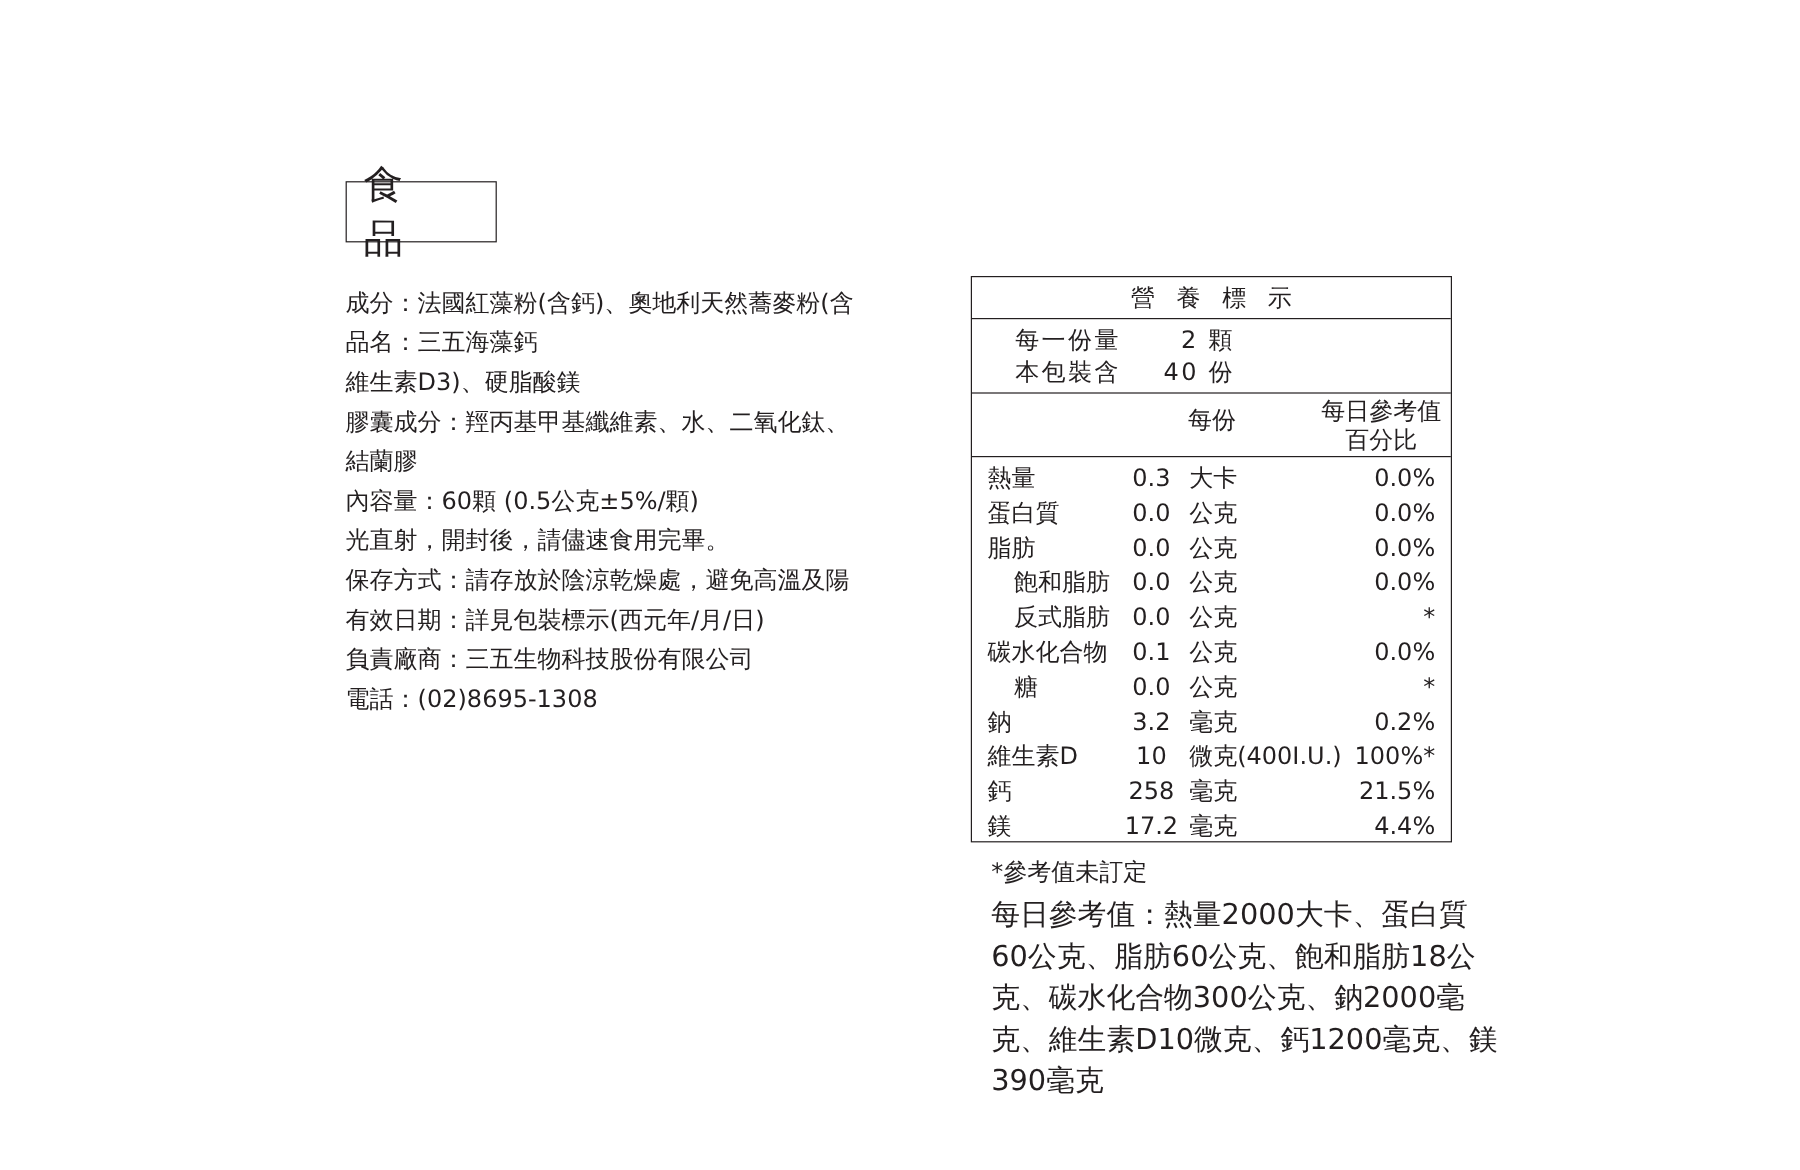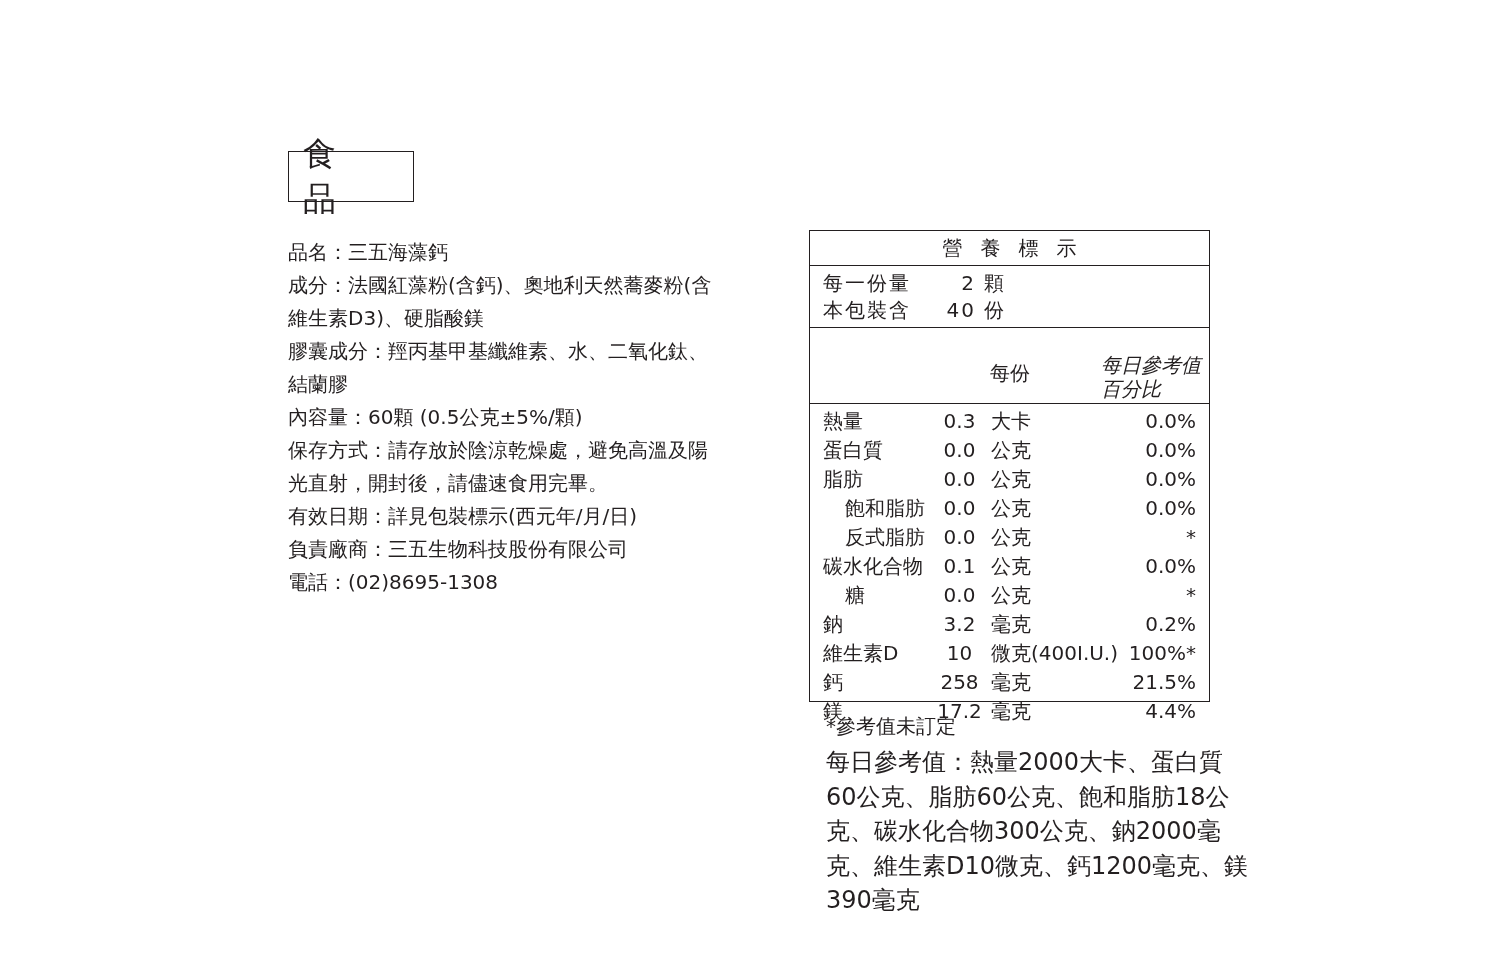--- a/index.html
+++ b/index.html
@@ -33,32 +33,32 @@
     }
     .nutrition .title {
       height: 35px; border-bottom: 1.3px solid #231f20;
       display: flex; align-items: center; justify-content: center;
       letter-spacing: 18px; padding-left: 18px;
     }
     .nutrition .serving {
       height: 62px; border-bottom: 1.3px solid #231f20;
       padding: 4px 0 0 13px; line-height: 27px;
     }
-    .serving-row { display: flex; }
+    .serving-row { display: flex; margin-left: 23px; }
     .serving-row .s-label { width: 106px; letter-spacing: 2px; }
     .serving-row .s-val { width: 55px; text-align: right; padding-right: 8px; letter-spacing: 2px; }
     .serving-row .s-unit { }
 
     .nutrition .colhead {
       height: 53px; border-bottom: 1.3px solid #231f20;
-      position: relative; line-height: 24px; margin-top: 23px;
+      position: relative; line-height: 24px;
     }
     .colhead .per-serving { position: absolute; left: 180px; top: 10px; }
     .colhead .dv {
-      position: absolute; right: 8px; top: 2px; text-align: left; font-style: italic;
+      position: absolute; right: 8px; top: 2px; text-align: center;
     }
 
     .rows { padding-top: 3px; }
     .nrow {
       display: flex; height: 29px; line-height: 29px;
       padding-left: 13px; position: relative;
     }
     .nrow .n-name { width: 110px; white-space: nowrap; }
     .nrow.indent .n-name { padding-left: 22px; }
     .nrow .n-val { width: 53px; text-align: center; }
@@ -76,28 +76,28 @@
     .dv-note .line { display: block; white-space: nowrap; }
   </style>
 </head>
 <body>
 
 <div class="page">
 
   <div class="category-box">食 品</div>
 
   <div class="info">
+    <span class="line">成分：法國紅藻粉(含鈣)、奧地利天然蕎麥粉(含</span>
     <span class="line">品名：三五海藻鈣</span>
-    <span class="line">成分：法國紅藻粉(含鈣)、奧地利天然蕎麥粉(含</span>
     <span class="line">維生素D3)、硬脂酸鎂</span>
     <span class="line">膠囊成分：羥丙基甲基纖維素、水、二氧化鈦、</span>
     <span class="line">結蘭膠</span>
     <span class="line">內容量：60顆 (0.5公克±5%/顆)</span>
+    <span class="line">光直射，開封後，請儘速食用完畢。</span>
     <span class="line">保存方式：請存放於陰涼乾燥處，避免高溫及陽</span>
-    <span class="line">光直射，開封後，請儘速食用完畢。</span>
     <span class="line">有效日期：詳見包裝標示(西元年/月/日)</span>
     <span class="line">負責廠商：三五生物科技股份有限公司</span>
     <span class="line">電話：(02)8695-1308</span>
   </div>
 
   <div class="nutrition">
     <div class="title">營養標示</div>
 
     <div class="serving">
       <div class="serving-row">

